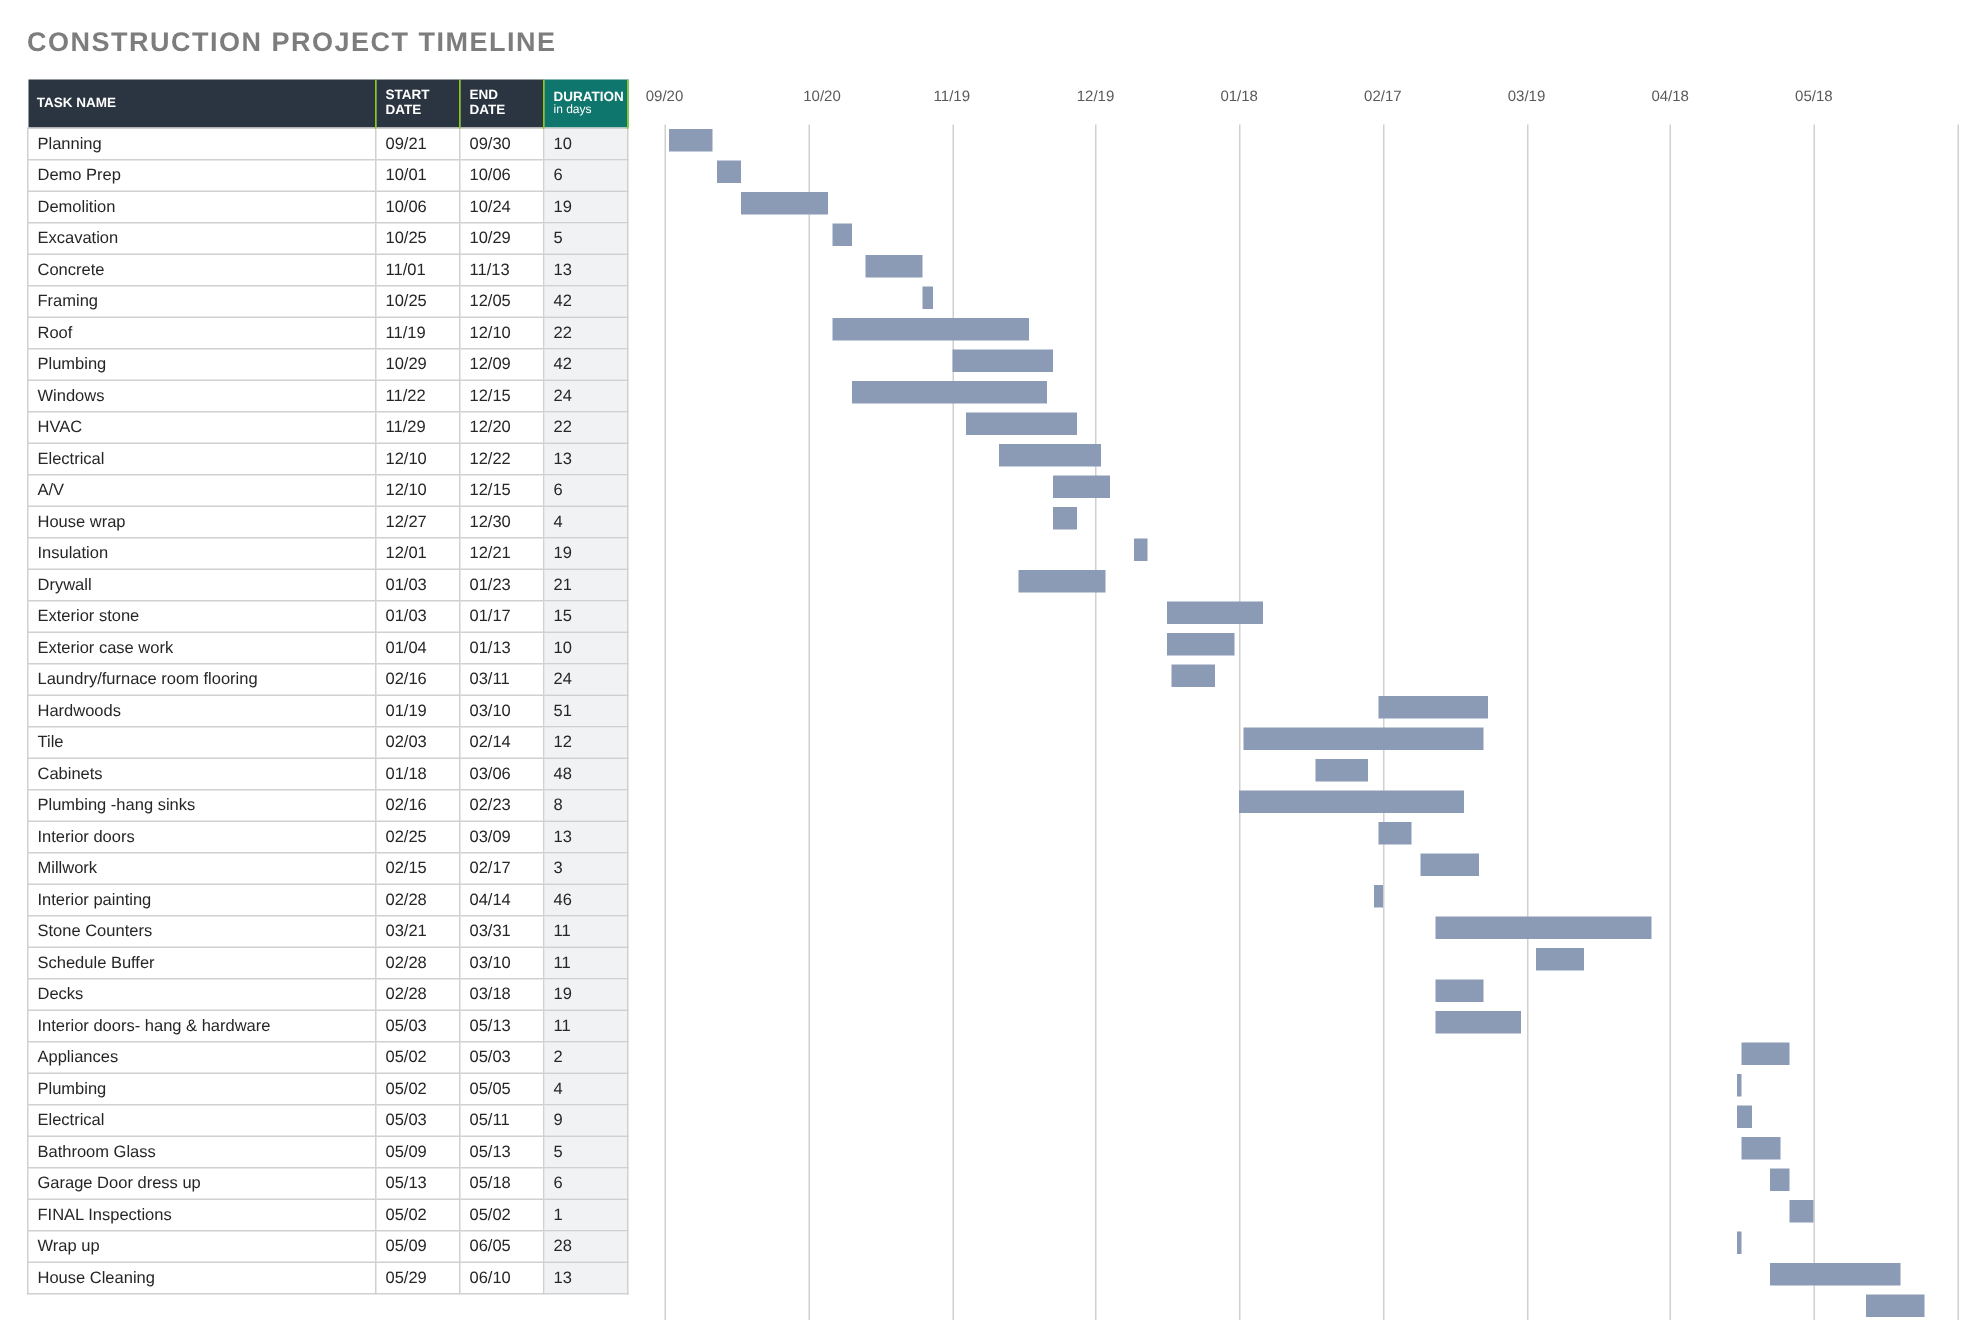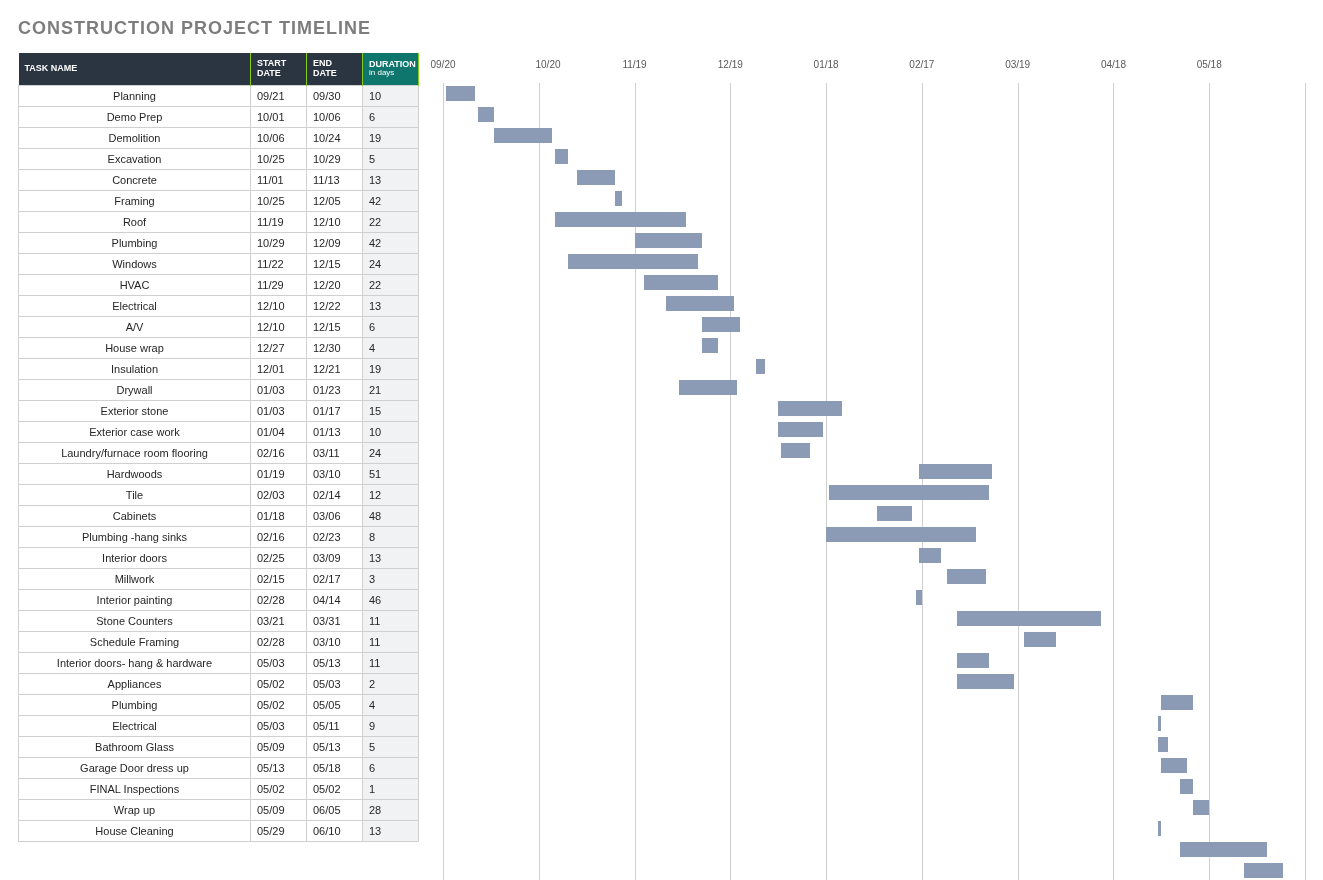--- a/index.html
+++ b/index.html
@@ -51,21 +51,21 @@
     table.tasks td {
       border: 1px solid #d0d0d0;
       padding: 0 6px;
       height: 20px;
       line-height: 20px;
       box-sizing: border-box;
       white-space: nowrap;
       overflow: hidden;
     }
     table.tasks td.col-dur { background:#f1f2f3; }
-    .col-name  { width: 232px; text-align: center; }
+    .col-name  { width: 232px; }
     .col-start { width: 56px; }
     .col-end   { width: 56px; }
     .col-dur   { width: 56px; }
     
     .gantt-wrap {
       position: relative;
       margin-left: 24px;
       width: 862px;
     }
     .gantt-axis {
@@ -274,24 +274,30 @@
           <td class="col-end">04/14</td>
           <td class="col-dur">46</td>
         </tr>
         <tr>
           <td class="col-name">Stone Counters</td>
           <td class="col-start">03/21</td>
           <td class="col-end">03/31</td>
           <td class="col-dur">11</td>
         </tr>
         <tr>
-          <td class="col-name">Schedule Framing</td>
+          <td class="col-name">Schedule Buffer</td>
           <td class="col-start">02/28</td>
           <td class="col-end">03/10</td>
           <td class="col-dur">11</td>
+        </tr>
+        <tr>
+          <td class="col-name">Decks</td>
+          <td class="col-start">02/28</td>
+          <td class="col-end">03/18</td>
+          <td class="col-dur">19</td>
         </tr>
         <tr>
           <td class="col-name">Interior doors- hang &amp; hardware</td>
           <td class="col-start">05/03</td>
           <td class="col-end">05/13</td>
           <td class="col-dur">11</td>
         </tr>
         <tr>
           <td class="col-name">Appliances</td>
           <td class="col-start">05/02</td>

